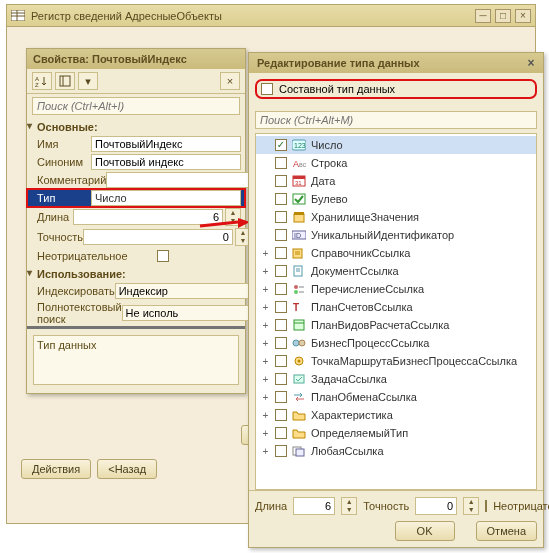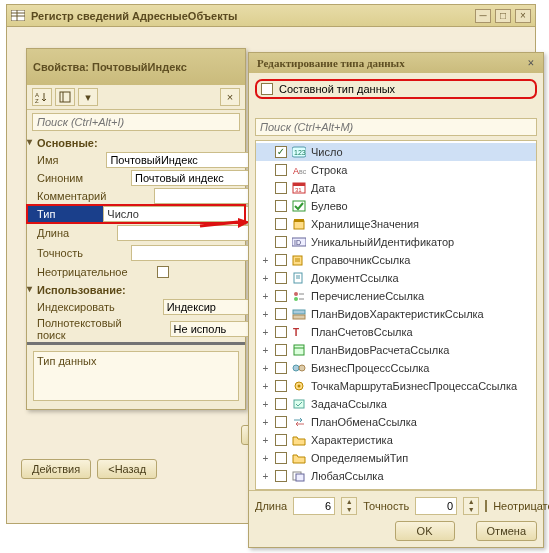--- a/index.html
+++ b/index.html
@@ -30,21 +30,21 @@
     padding: 0 4px;
     color: #5a4a20;
     border-bottom: 1px solid #b5a56e;
   }
   .title-icon {
     width: 14px; height: 11px;
     margin-right: 6px;
     display: inline-block;
   }
   .title-icon svg { display:block; }
-  .title-text { flex: 1; font-weight: bold; }
+  .title-text { flex: 1; font-weight: normal; }
   .title-btns { display: flex; gap: 4px; }
   .title-btn {
     width: 16px; height: 14px;
     border: 1px solid #a8946a;
     background: #ede3c0;
     display: flex; align-items: center; justify-content: center;
     font-size: 10px; color: #6b5a30;
     cursor: pointer;
   }
 
@@ -73,21 +73,21 @@
   
   .win-props {
     position: absolute;
     left: 26px; top: 48px;
     width: 220px;
     background: #f3ecd4;
     border: 1px solid #b5a56e;
     box-shadow: 2px 2px 4px rgba(0,0,0,.25);
   }
   .props-title {
-    height: 36px;
+    height: 20px;
     background: linear-gradient(#d7ca90,#cabb7c);
     color: #5e4e22;
     font-weight: bold;
     display: flex; align-items: center; padding: 8px 6px;
   }
   .props-toolbar {
     display: flex; gap: 3px;
     padding: 3px 5px;
     border-bottom: 1px solid #cbbd8a;
   }
@@ -127,21 +127,21 @@
   }
   .prop-row {
     display: flex;
     align-items: center;
     padding: 1px 4px 1px 10px;
     min-height: 18px;
   }
   .prop-label { width: 80px; color:#5d4a17; }
   .prop-field {
     flex:1;
-    display:flex; align-items:center; gap:2px;margin-left:48px;
+    display:flex; align-items:center; gap:2px;
   }
   .prop-input {
     flex:1;
     height: 16px;
     border:1px solid #cbbd8a;
     background:#fff;
     font-size:11px;
     padding:0 3px;
   }
   .prop-input.readonly { background:#fdf9ea; }
@@ -207,35 +207,34 @@
     border:1px solid #b5a56e;
     box-shadow:2px 2px 4px rgba(0,0,0,.25);
     display:flex; flex-direction:column;
   }
   .type-title {
     height:20px;
     background:linear-gradient(#d7ca90,#cabb7c);
     color:#5e4e22; font-weight:bold;
     display:flex; align-items:center; justify-content:space-between;
     padding:0 4px 0 8px;
-    font-family:Liberation Serif, serif;
   }
   .type-close {
     width:16px; height:14px;
     display:flex; align-items:center; justify-content:center;
     cursor:pointer;
     color:#555; font-weight:bold; font-size:12px;
   }
   .type-compound {
     margin:6px 6px 4px 6px;
     padding:2px 4px;
     display:flex; align-items:center; gap:6px;border-radius:7px;
   }
   .type-compound.hl { border:2px solid #d11; }
-  .type-search { margin:15px 6px 4px 6px; }
+  .type-search { margin:8px 6px 4px 6px; }
   .type-tree {
     flex:1;
     margin:0 6px;
     border:1px solid #cbbd8a;
     background:#fff;
     overflow-y:auto;
     padding:2px 0;
   }
   .tree-row {
     display:flex; align-items:center;
@@ -527,31 +526,20 @@
     <span class="tree-cb "></span>
     <span class="tree-icon">
           <svg width="14" height="12">
             <circle cx="4" cy="4" r="2" fill="#c66"></circle>
             <circle cx="4" cy="9" r="2" fill="#6c6"></circle>
             <line x1="7" y1="4" x2="12" y2="4" stroke="#888"></line>
             <line x1="7" y1="9" x2="12" y2="9" stroke="#888"></line>
           </svg>
         </span>
     <span class="tree-label">ПеречислениеСсылка</span>
-      </div>
-      <div class="tree-row">
-    <span class="tree-exp collapsed"></span>
-    <span class="tree-cb "></span>
-    <span class="tree-icon">
-          <svg width="14" height="12">
-            <rect x="1" y="2" width="12" height="4" fill="#acd" stroke="#59a"></rect>
-            <rect x="1" y="7" width="12" height="4" fill="#dca" stroke="#a85"></rect>
-          </svg>
-        </span>
-    <span class="tree-label">ПланВидовХарактеристикСсылка</span>
       </div>
       <div class="tree-row">
     <span class="tree-exp collapsed"></span>
     <span class="tree-cb "></span>
     <span class="tree-icon">
           <svg width="14" height="12">
             <text x="1" y="10" font-size="10" font-weight="bold" fill="#b33">T</text>
           </svg>
         </span>
     <span class="tree-label">ПланСчетовСсылка</span>

